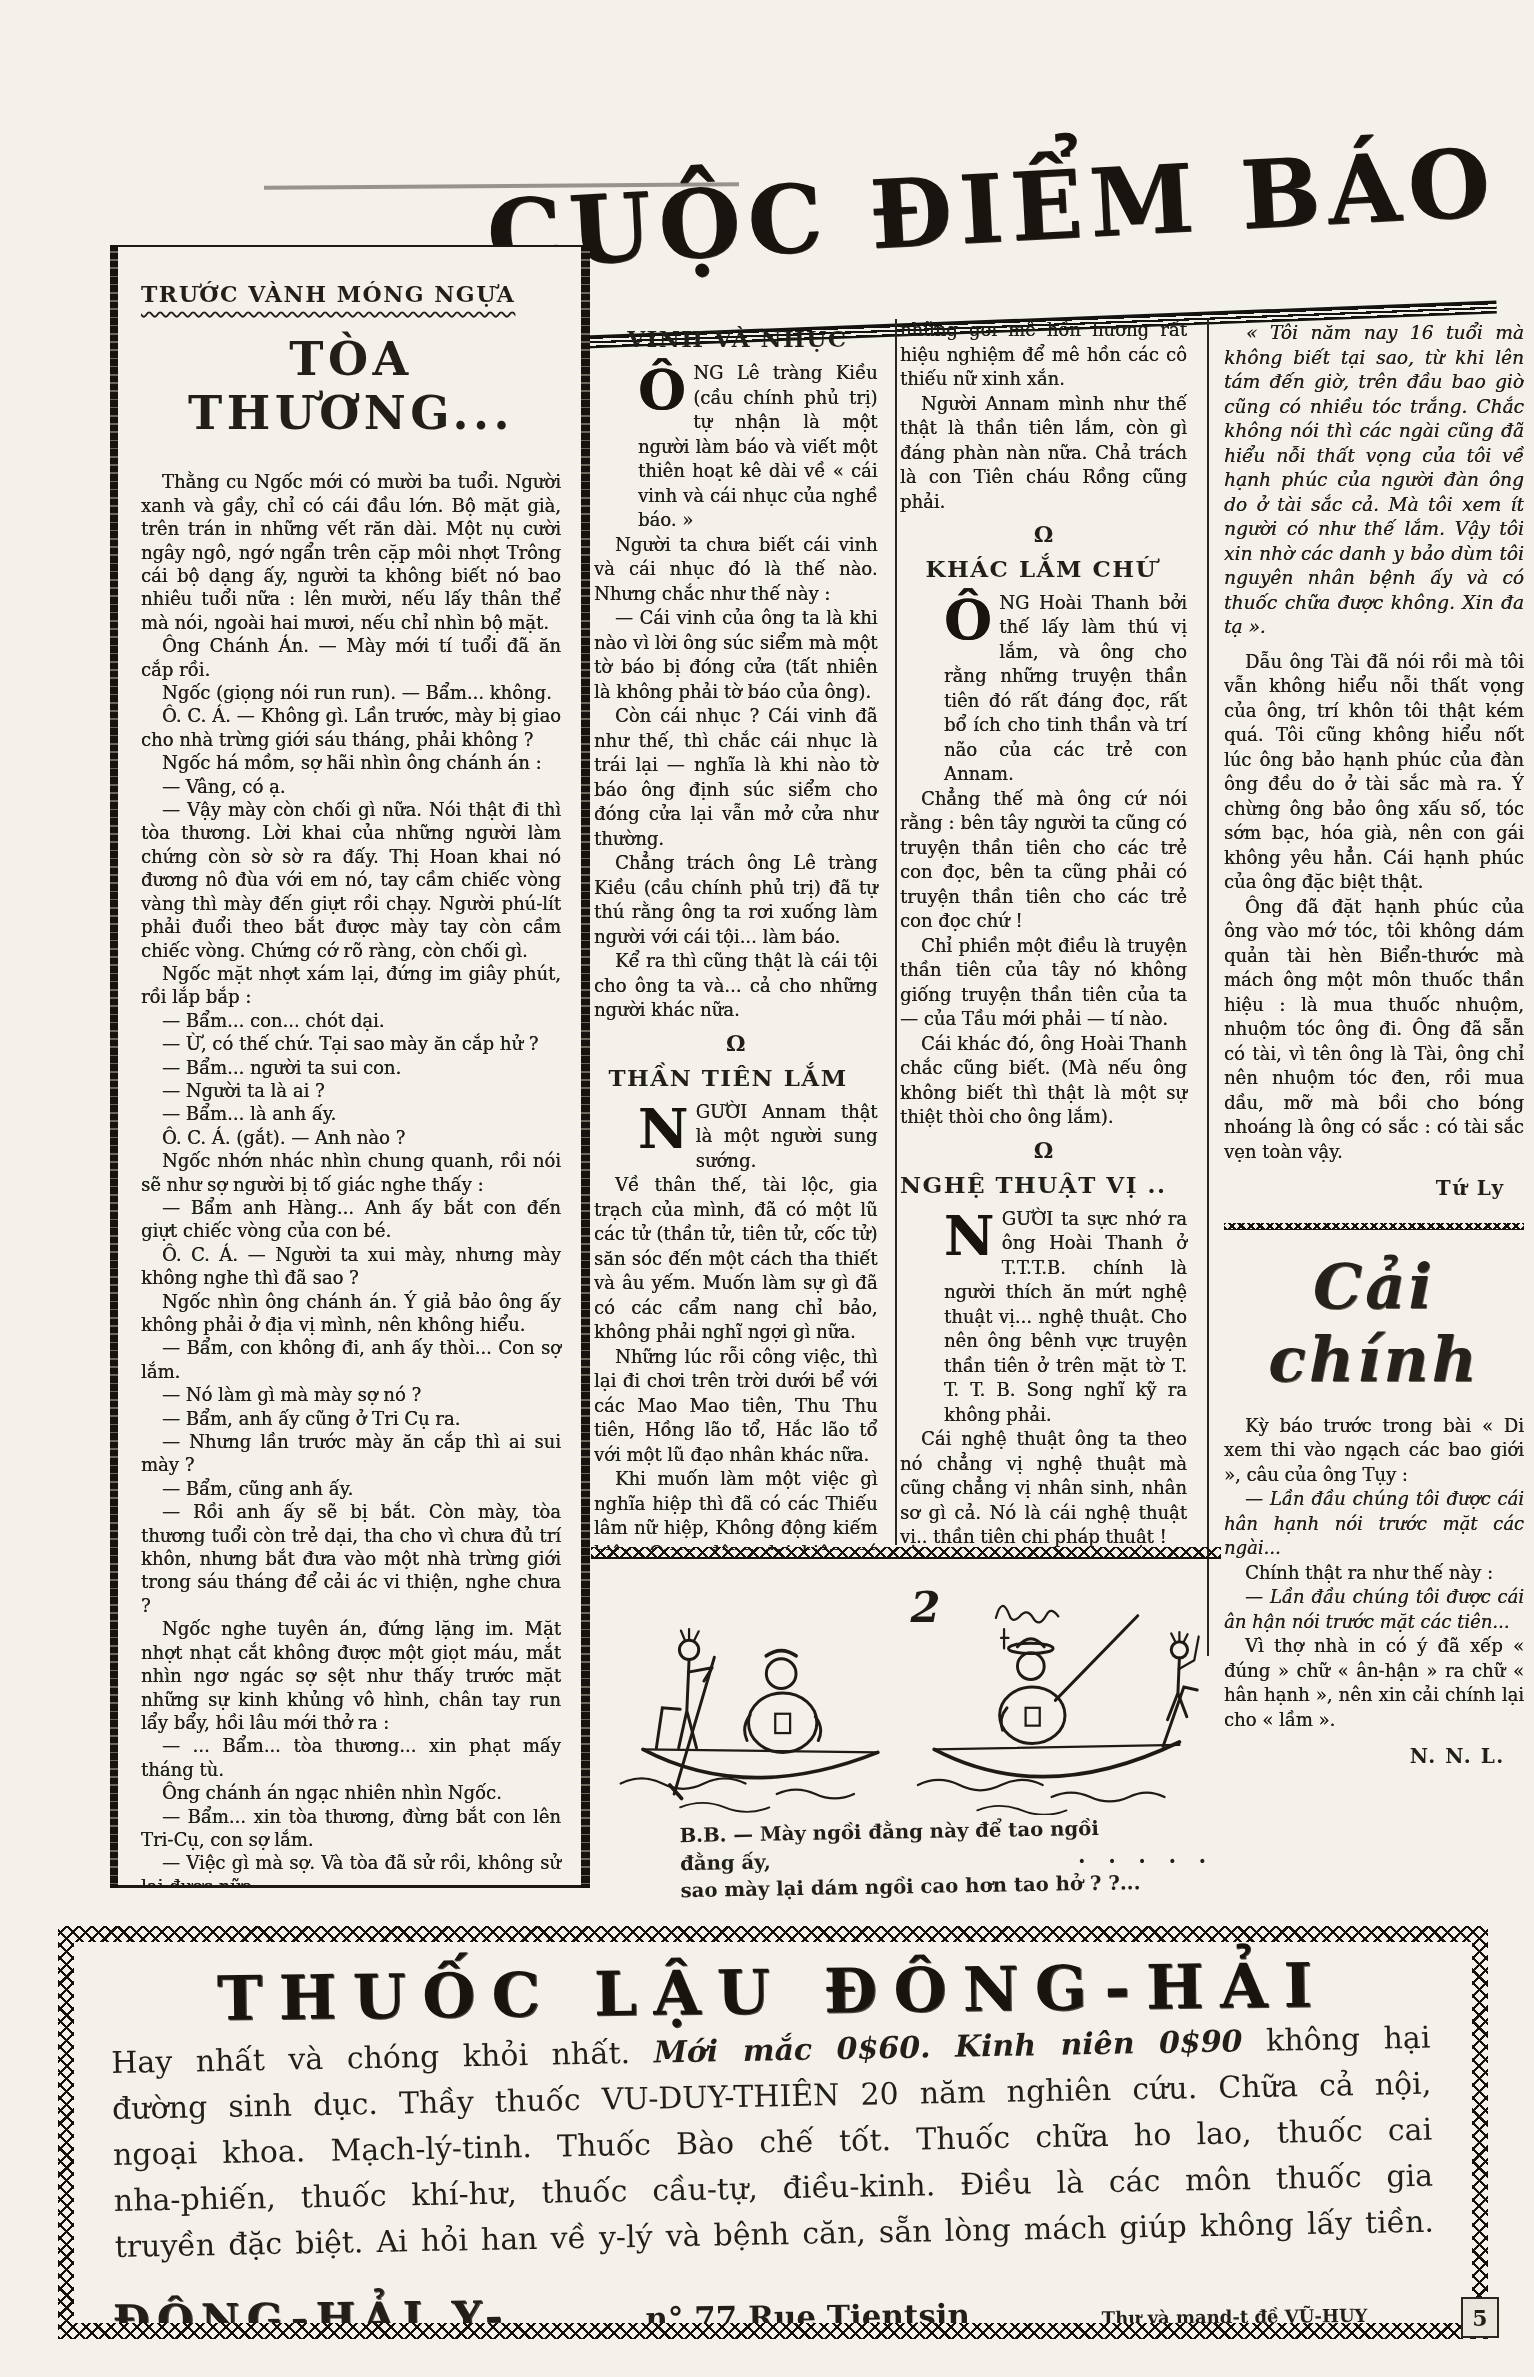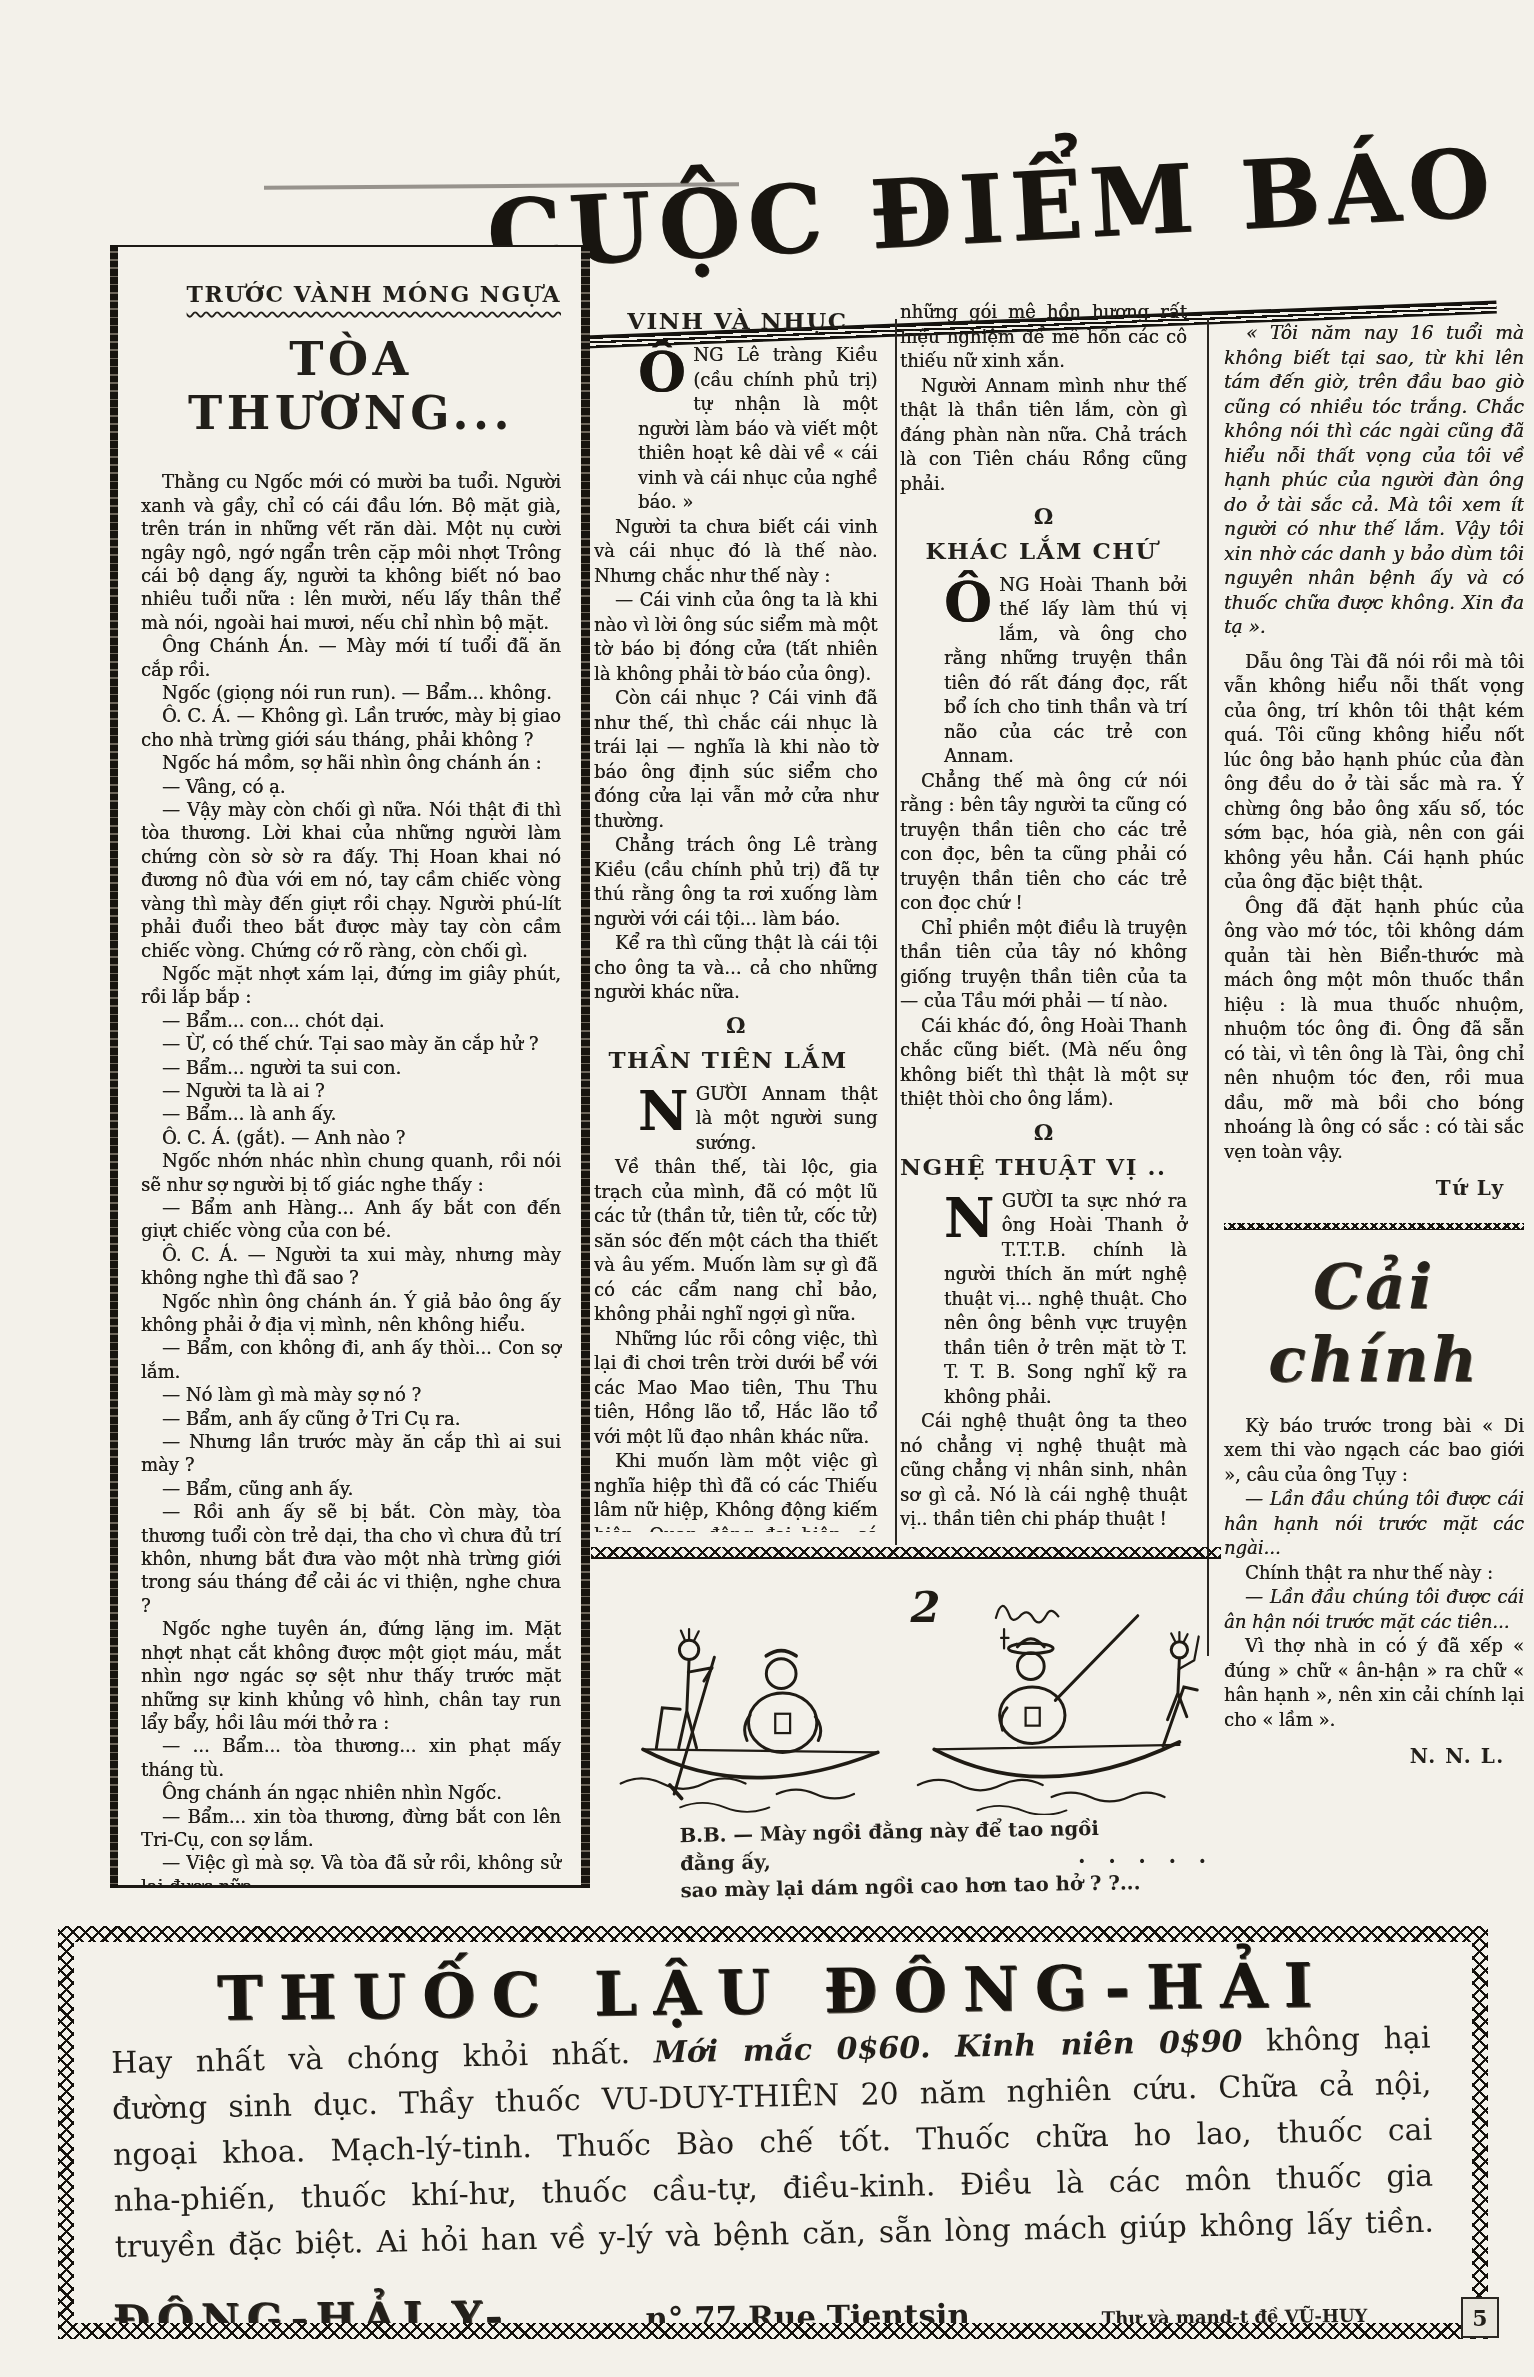--- a/index.html
+++ b/index.html
@@ -26,27 +26,27 @@
   
   .leftbox{
     position:absolute;left:111px;top:245px;width:477px;height:1643px;
     border-top:2.2px solid #1d1a15;border-bottom:3px solid #1d1a15;
     box-sizing:border-box;background:#f3f1ea;
   }
   .lb-edge{position:absolute;top:-2.2px;bottom:-3px;width:8.2px;
     background:repeating-linear-gradient(0deg,#17140f 0 3.7px,#6e675c 3.7px 5.2px,#17140f 5.2px 8.2px);}
   .lb-edge.l{left:-1.5px;} .lb-edge.r{right:-1.5px;}
   .leftbox-inner{position:absolute;inset:0;padding:21px 27px 15px 30px;overflow:hidden;box-sizing:border-box;}
-  .kicker{text-align:right;font-weight:bold;font-size:22px;letter-spacing:1.5px;margin:13.4px 0 7.4px;}
+  .kicker{text-align:left;font-weight:bold;font-size:22px;letter-spacing:1.5px;margin:13.4px 0 7.4px;}
   .kicker span{text-decoration:underline wavy 1.5px;text-underline-offset:9px;}
   .lb-title{text-align:center;font-weight:bold;font-size:46px;letter-spacing:4.5px;word-spacing:34px;margin:25px 0 30px;}
   .body-p{font-size:18px;line-height:23.4px;text-align:justify;margin:0;text-indent:21px;text-shadow:0.2px 0 0 currentColor;}
   .colAB .body-p,.colC .body-p{line-height:24.5px;}
   
-  .colAB{position:absolute;left:594px;top:300px;width:603px;height:1232px;display:flex;overflow:hidden;}
+  .colAB{position:absolute;left:594px;top:318px;width:603px;height:1232px;display:flex;overflow:hidden;}
   .colA{width:294px;padding-right:10.4px;box-sizing:border-box;}
   .colB{width:299px;padding-left:12px;box-sizing:border-box;}
   .vrule-ab{position:absolute;left:895px;top:319px;width:1.5px;height:1226px;background:#2a2722;}
   .vrule-bc{position:absolute;left:1207px;top:319px;width:2.2px;height:1337px;background:#2a2722;}
   .colC{position:absolute;left:1224px;top:321px;width:300px;height:1586px;overflow:hidden;}
   .sec-h{text-align:right;font-weight:bold;font-size:23px;letter-spacing:1.5px;margin:7.4px 30px 9px 0;white-space:nowrap;}
   .ornament{text-align:center;font-size:22px;font-weight:bold;margin:7.4px 0 1.5px;}
   .dc{text-indent:0;margin-left:44px;}
   .dc::first-letter{float:left;font-size:55px;line-height:45px;padding:6px 7.4px 0 0;font-weight:bold;color:#181510;}
   .italic{font-style:italic;}

